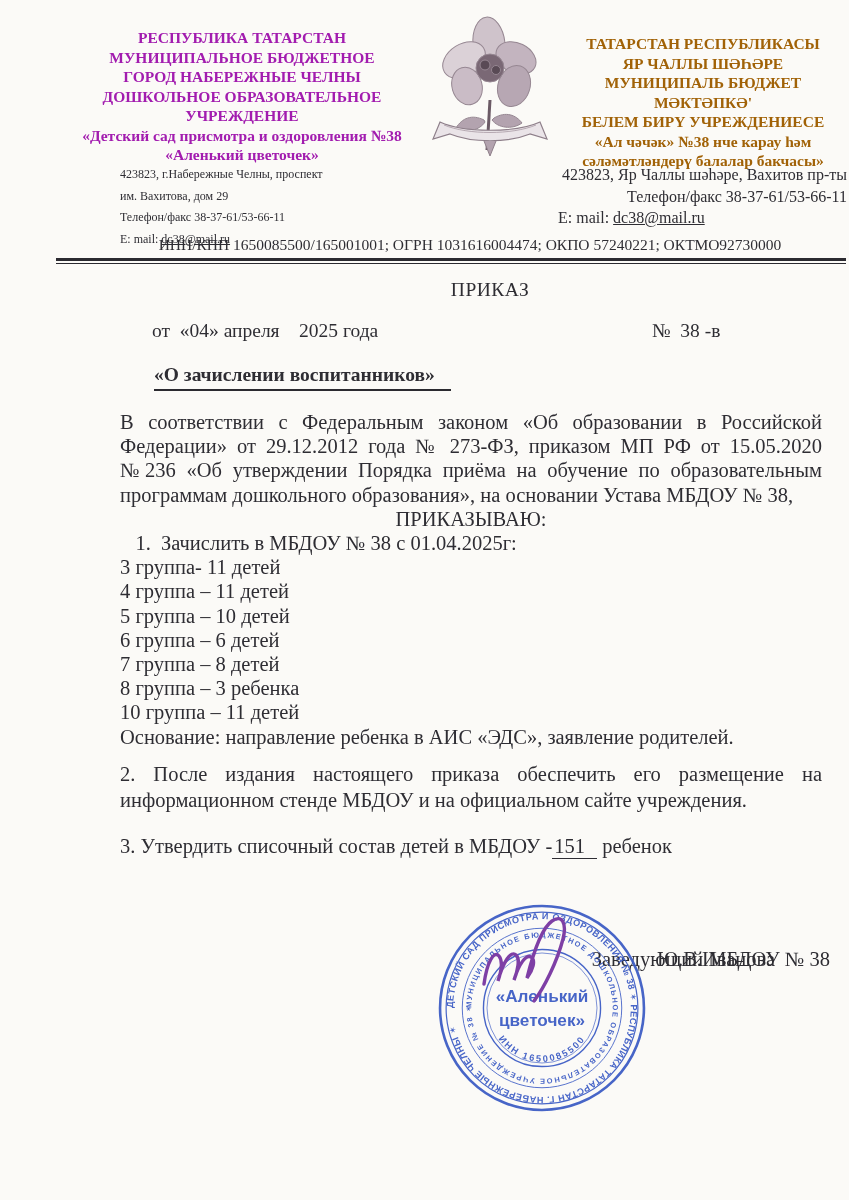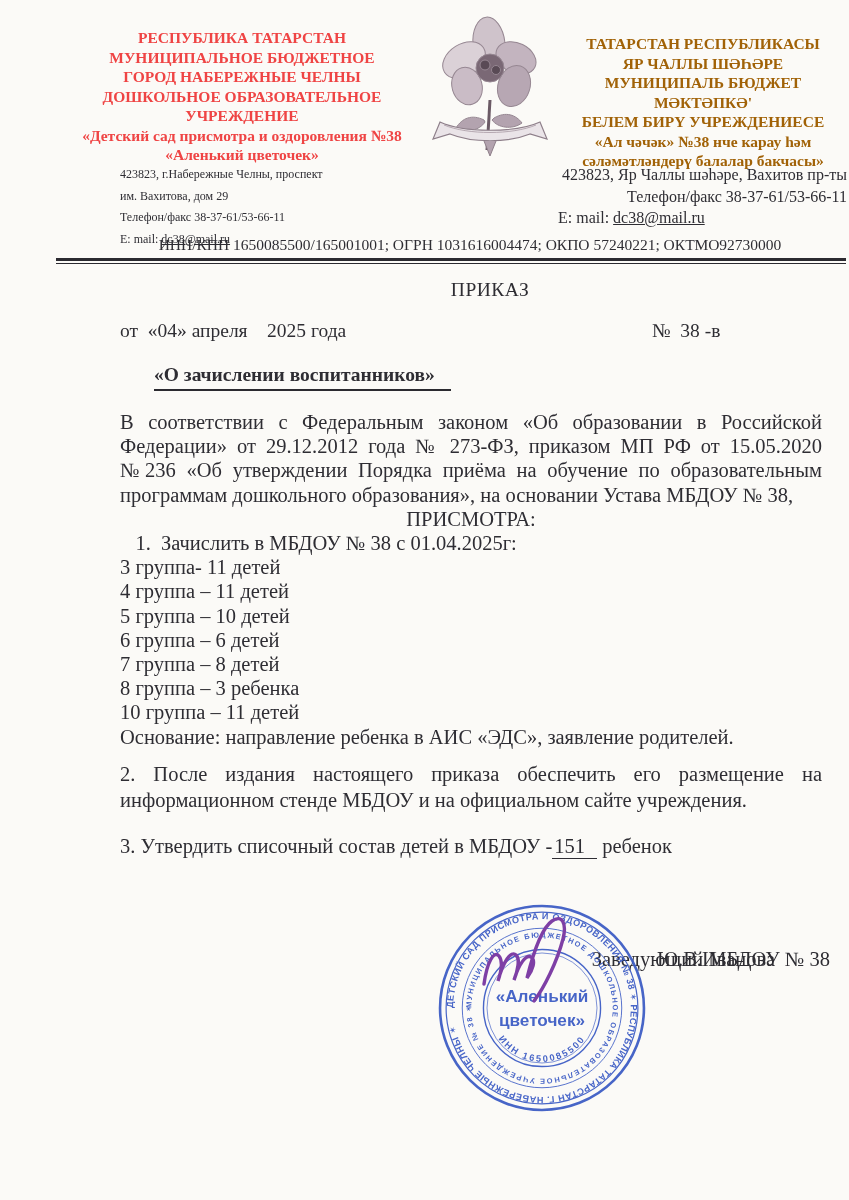--- a/index.html
+++ b/index.html
@@ -8,21 +8,21 @@
     width:849px;height:1200px;
     background:#fbfaf7;
     font-family:"Liberation Serif","DejaVu Serif",serif;
     color:#2e2d33;
     overflow:hidden;
   }
   
   .org-left{
     position:absolute;left:44px;top:28px;width:396px;
     text-align:center;font-weight:bold;font-size:15.5px;line-height:19.5px;
-    color:#ef4444;
+    color:#a21caf;
   }
   .org-right{
     position:absolute;left:558px;top:34px;width:290px;
     text-align:center;font-weight:bold;font-size:15.5px;line-height:19.5px;
     color:#a16207;
   }
   .logo{position:absolute;left:424px;top:8px;width:132px;height:152px;}
   .addr-left{
     position:absolute;left:120px;top:164px;width:350px;
     font-size:12px;line-height:21.5px;
@@ -39,21 +39,21 @@
   }
   .rule{position:absolute;left:56px;top:258px;width:790px;}
   .rule .thick{height:2.5px;background:#2b2a30;}
   .rule .thin{height:1.5px;background:#2b2a30;margin-top:2px;}
   
   .order-title{
     position:absolute;left:140px;top:279px;width:700px;
     text-align:center;font-size:19.5px;letter-spacing:.5px;
   }
   .date-row{position:absolute;left:120px;top:320px;width:710px;font-size:19.5px;}
-  .date-row .date{white-space:pre;}
+  .date-row .date{margin-left:32px;white-space:pre;}
   .date-row .num{position:absolute;left:532px;top:0;white-space:pre;}
   .subject{
     position:absolute;left:154px;top:364px;
     font-size:19.5px;font-weight:bold;
     border-bottom:2.2px solid #2b2a30;
     padding:0 16px 3px 0;
   }
   
   .block1{position:absolute;left:120px;top:410px;width:702px;font-size:20.5px;line-height:24.2px;}
   .block1 .p1{text-align:justify;}
@@ -136,21 +136,21 @@
 
   <div class="order-title">ПРИКАЗ</div>
   <div class="date-row">
     <span class="date">от  «04» апреля    2025 года</span>
     <span class="num">№  38 -в</span>
   </div>
   <div class="subject">«О зачислении воспитанников»</div>
 
   <div class="block1">
     <div class="p1">В соответствии с Федеральным законом «Об образовании в Российской Федерации» от 29.12.2012 года № 273-ФЗ, приказом МП  РФ от 15.05.2020 №236 «Об утверждении Порядка приёма на обучение по образовательным программам дошкольного образования», на основании Устава МБДОУ  № 38,</div>
-    <div class="resolve">ПРИСМОТРА:</div>
+    <div class="resolve">ПРИКАЗЫВАЮ:</div>
     <div class="item1">   1.  Зачислить в МБДОУ № 38 с 01.04.2025г:</div>
     <div>3 группа- 11 детей</div>
     <div>4 группа – 11 детей</div>
     <div>5 группа – 10 детей</div>
     <div>6 группа – 6 детей</div>
     <div>7 группа – 8 детей</div>
     <div>8 группа – 3 ребенка</div>
     <div>10 группа – 11 детей</div>
     <div>Основание: направление ребенка в АИС «ЭДС», заявление родителей.</div>
   </div>

